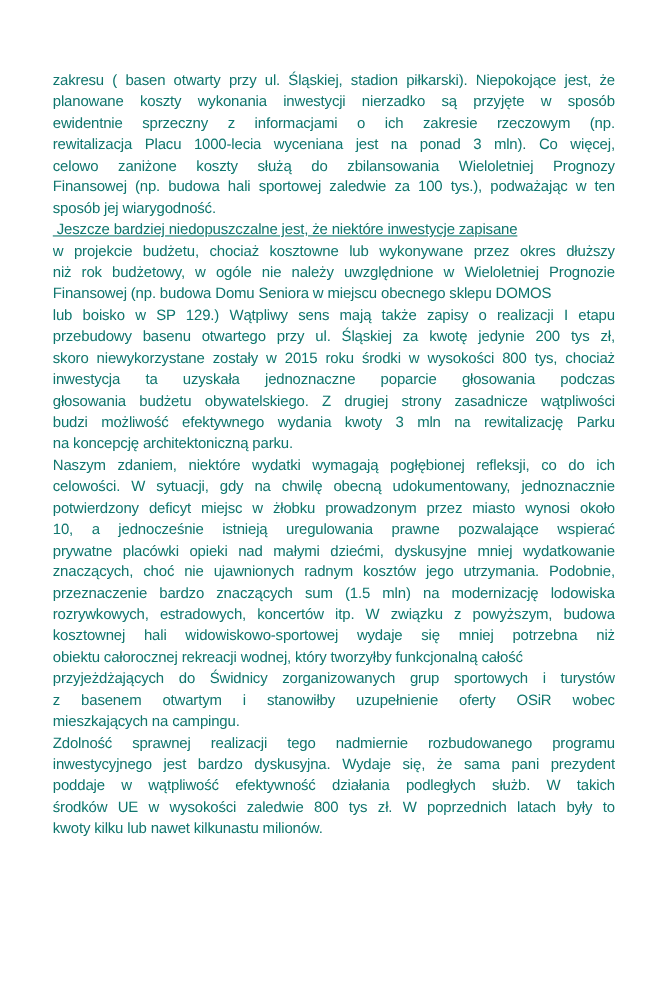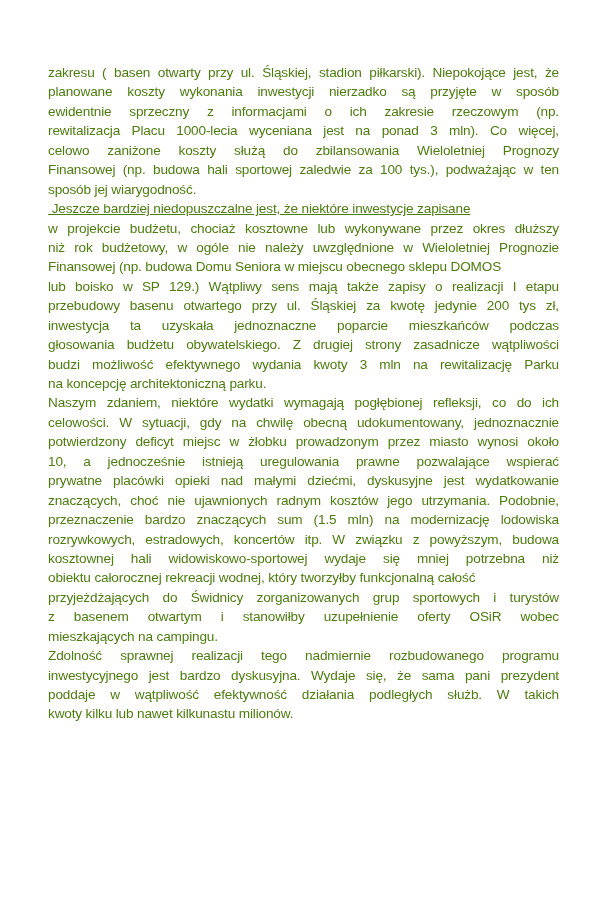--- a/index.html
+++ b/index.html
@@ -14,21 +14,21 @@
       position: relative;
     }
     .page {
       position: absolute;
       left: 48px;
       top: 63px;
       width: 511px;
       font-family: "Liberation Sans", sans-serif;
       font-size: 13.6px;
       line-height: 19.45px;
-      color: #4d7c0f;
+      color: #0f766e;
     }
     .line {
       display: block;
       white-space: nowrap;
       height: 19.45px;
       letter-spacing: -0.15px;
     }
     .line.just {
       text-align: justify;
       text-align-last: justify;
@@ -49,39 +49,41 @@
     <span class="line just">Finansowej (np. budowa hali sportowej zaledwie za 100 tys.), podważając w ten</span>
     <span class="line">sposób jej wiarygodność.</span>
   </div>
   <div class="paragraph">
     <span class="line" style="white-space: pre; text-decoration: underline;"> Jeszcze bardziej niedopuszczalne jest, że niektóre inwestycje zapisane</span>
     <span class="line just">w projekcie budżetu, chociaż kosztowne lub wykonywane przez okres dłuższy</span>
     <span class="line just">niż rok budżetowy, w ogóle nie należy uwzględnione w Wieloletniej Prognozie</span>
     <span class="line">Finansowej (np. budowa Domu Seniora w miejscu obecnego sklepu DOMOS</span>
     <span class="line just">lub boisko w SP 129.) Wątpliwy sens mają także zapisy o realizacji I etapu</span>
     <span class="line just">przebudowy basenu otwartego przy ul. Śląskiej za kwotę jedynie 200 tys zł,</span>
-    <span class="line just">inwestycja ta uzyskała jednoznaczne poparcie mieszkańców podczas</span>
+    <span class="line just">skoro niewykorzystane zostały w 2015 roku środki w wysokości 800 tys, chociaż</span>
+    <span class="line just">inwestycja ta uzyskała jednoznaczne poparcie głosowania podczas</span>
     <span class="line just">głosowania budżetu obywatelskiego. Z drugiej strony zasadnicze wątpliwości</span>
     <span class="line just">budzi możliwość efektywnego wydania kwoty 3 mln na rewitalizację Parku</span>
     <span class="line">na koncepcję architektoniczną parku.</span>
   </div>
   <div class="paragraph">
     <span class="line just">Naszym zdaniem, niektóre wydatki wymagają pogłębionej refleksji, co do ich</span>
     <span class="line just">celowości. W sytuacji, gdy na chwilę obecną udokumentowany, jednoznacznie</span>
     <span class="line just">potwierdzony deficyt miejsc w żłobku prowadzonym przez miasto wynosi około</span>
     <span class="line just">10, a jednocześnie istnieją uregulowania prawne pozwalające wspierać</span>
-    <span class="line just">prywatne placówki opieki nad małymi dziećmi, dyskusyjne jest wydatkowanie</span>
+    <span class="line just">prywatne placówki opieki nad małymi dziećmi, dyskusyjne mniej wydatkowanie</span>
     <span class="line just">znaczących, choć nie ujawnionych radnym kosztów jego utrzymania. Podobnie,</span>
     <span class="line just">przeznaczenie bardzo znaczących sum (1.5 mln) na modernizację lodowiska</span>
     <span class="line just">rozrywkowych, estradowych, koncertów itp. W związku z powyższym, budowa</span>
     <span class="line just">kosztownej hali widowiskowo-sportowej wydaje się mniej potrzebna niż</span>
     <span class="line">obiektu całorocznej rekreacji wodnej, który tworzyłby funkcjonalną całość</span>
     <span class="line just">przyjeżdżających do Świdnicy zorganizowanych grup sportowych i turystów</span>
     <span class="line just">z basenem otwartym i stanowiłby uzupełnienie oferty OSiR wobec</span>
     <span class="line">mieszkających na campingu.</span>
   </div>
   <div class="paragraph">
     <span class="line just">Zdolność sprawnej realizacji tego nadmiernie rozbudowanego programu</span>
     <span class="line just">inwestycyjnego jest bardzo dyskusyjna. Wydaje się, że sama pani prezydent</span>
     <span class="line just">poddaje w wątpliwość efektywność działania podległych służb. W takich</span>
+    <span class="line just">środków UE w wysokości zaledwie 800 tys zł.  W poprzednich latach były to</span>
     <span class="line">kwoty kilku lub nawet kilkunastu milionów.</span>
   </div>
 </div>
 
 </body></html>

